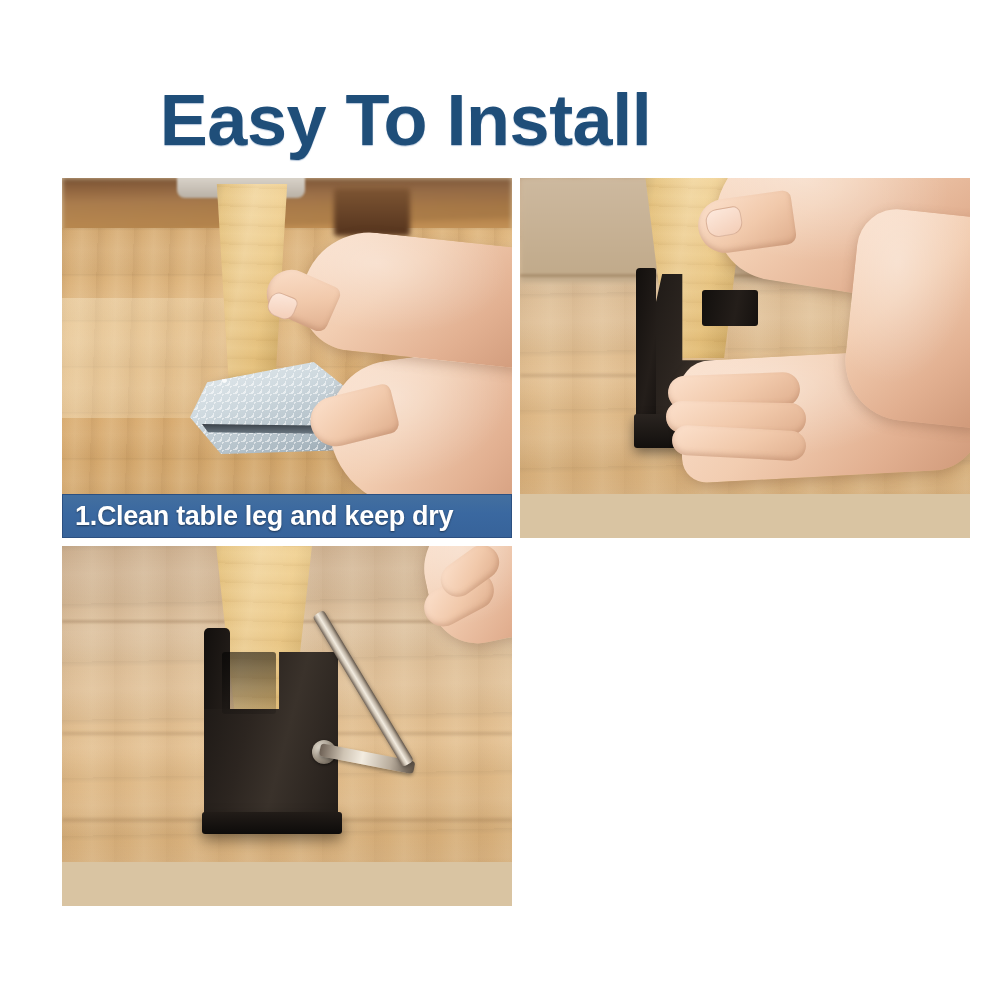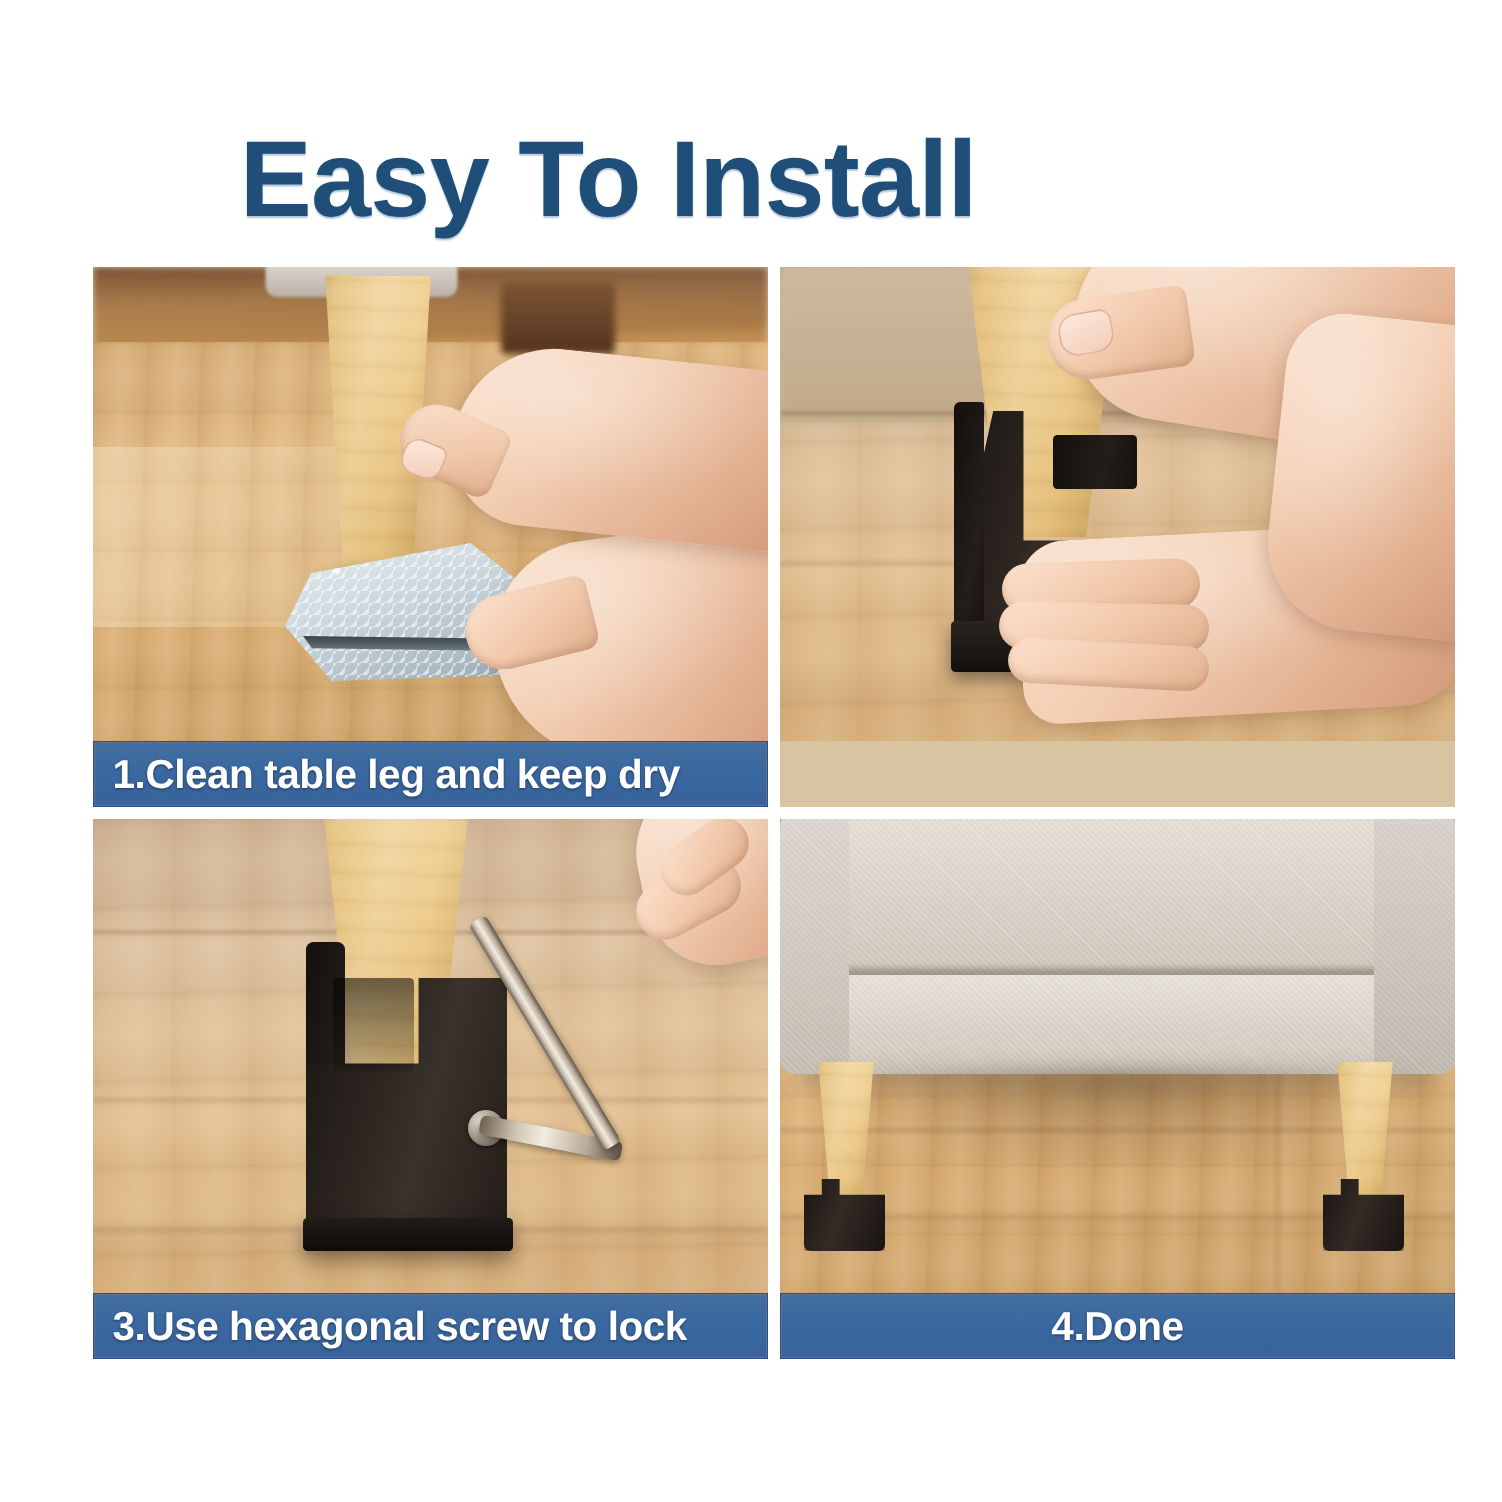--- a/index.html
+++ b/index.html
@@ -313,65 +313,16 @@
                   transform-origin:bottom center;"></div>
 
       <div class="hand" style="left:364px;top:-34px;width:132px;height:128px;
                   border-radius:54px 26px 34px 48px;transform:rotate(-12deg);"></div>
       <div class="finger" style="left:360px;top:34px;width:74px;height:38px;border-radius:26px;
                   transform:rotate(-28deg);"></div>
       <div class="finger" style="left:376px;top:8px;width:64px;height:34px;border-radius:22px;
                   transform:rotate(-36deg);"></div>
 
     </div>
-    <div class="caption-bar caption-left">3.Use hexagonal screw to lock</div>
   </div>
 
-  <div class="step-card">
-    <div class="photo">
-
-      <div class="floor floor-oak"></div>
-      <div style="position:absolute;left:0;top:206px;width:100%;height:3px;
-                  background:rgba(125,85,45,0.26);filter:blur(1.3px);"></div>
-      <div style="position:absolute;left:0;top:264px;width:100%;height:3px;
-                  background:rgba(125,85,45,0.22);filter:blur(1.5px);"></div>
-      <div style="position:absolute;left:330px;top:150px;width:4px;height:166px;
-                  background:rgba(125,85,45,0.18);filter:blur(1.6px);"></div>
-
-      <div class="sofa-part" style="left:8px;top:-10px;width:434px;height:118px;
-                  border-radius:26px 26px 14px 14px;
-                  box-shadow:0 6px 10px rgba(120,110,95,0.35);"></div>
-
-      <div style="position:absolute;left:18px;top:100px;width:414px;height:12px;
-                  background:linear-gradient(180deg,rgba(90,80,68,0.55),rgba(90,80,68,0.05));
-                  filter:blur(2px);border-radius:6px;"></div>
-
-      <div class="sofa-part" style="left:12px;top:104px;width:426px;height:66px;border-radius:10px;
-                  box-shadow:0 8px 14px rgba(110,100,85,0.35);"></div>
-
-      <div class="sofa-part" style="left:0px;top:-12px;width:46px;height:182px;border-radius:18px 6px 8px 10px;
-                  filter:brightness(0.96);"></div>
-      <div class="sofa-part" style="left:396px;top:-12px;width:54px;height:182px;border-radius:6px 18px 10px 8px;
-                  filter:brightness(0.94);"></div>
-
-      <div style="position:absolute;left:20px;top:166px;width:414px;height:68px;
-                  background:radial-gradient(ellipse at 50% 10%,rgba(85,60,35,0.42),rgba(85,60,35,0) 72%);
-                  filter:blur(5px);"></div>
-
-      <div class="leg" style="left:22px;top:162px;width:44px;height:104px;
-                  clip-path: polygon(8% 0%, 92% 0%, 72% 100%, 28% 100%);"></div>
-      <div style="position:absolute;left:16px;top:240px;width:54px;height:48px;
-                  background:linear-gradient(110deg,#1a1512 0%, #332b25 45%, #191411 100%);
-                  clip-path: polygon(0% 22%, 22% 22%, 22% 0%, 44% 0%, 44% 22%, 100% 22%, 100% 100%, 0% 100%);
-                  border-radius:4px;box-shadow:0 4px 9px rgba(0,0,0,0.45);"></div>
-
-      <div class="leg" style="left:368px;top:162px;width:44px;height:104px;
-                  clip-path: polygon(8% 0%, 92% 0%, 72% 100%, 28% 100%);"></div>
-      <div style="position:absolute;left:362px;top:240px;width:54px;height:48px;
-                  background:linear-gradient(110deg,#1a1512 0%, #332b25 45%, #191411 100%);
-                  clip-path: polygon(0% 22%, 22% 22%, 22% 0%, 44% 0%, 44% 22%, 100% 22%, 100% 100%, 0% 100%);
-                  border-radius:4px;box-shadow:0 4px 9px rgba(0,0,0,0.45);"></div>
-
-    </div>
-    <div class="caption-bar caption-center">4.Done</div>
-  </div>
 
 </div>
 
 </body></html>

